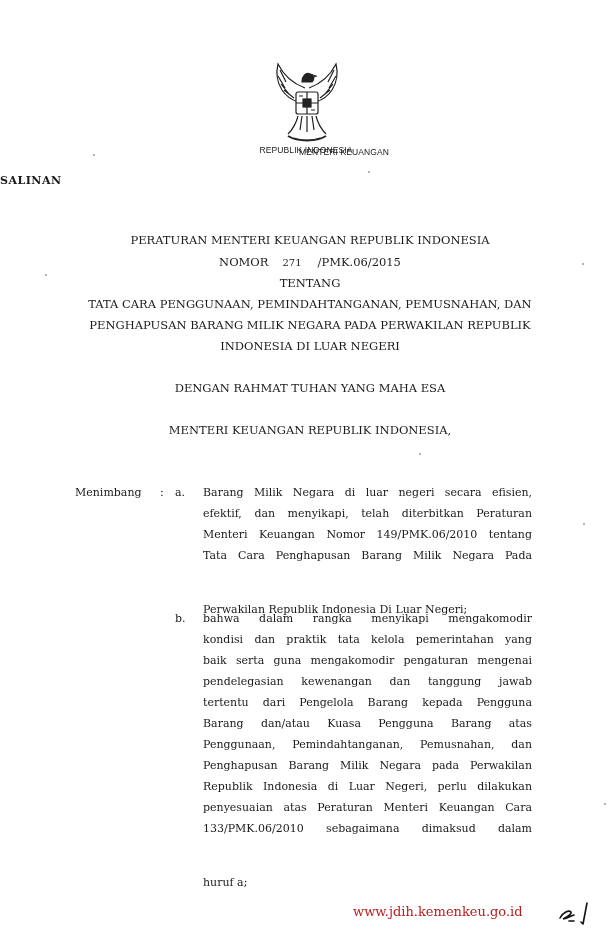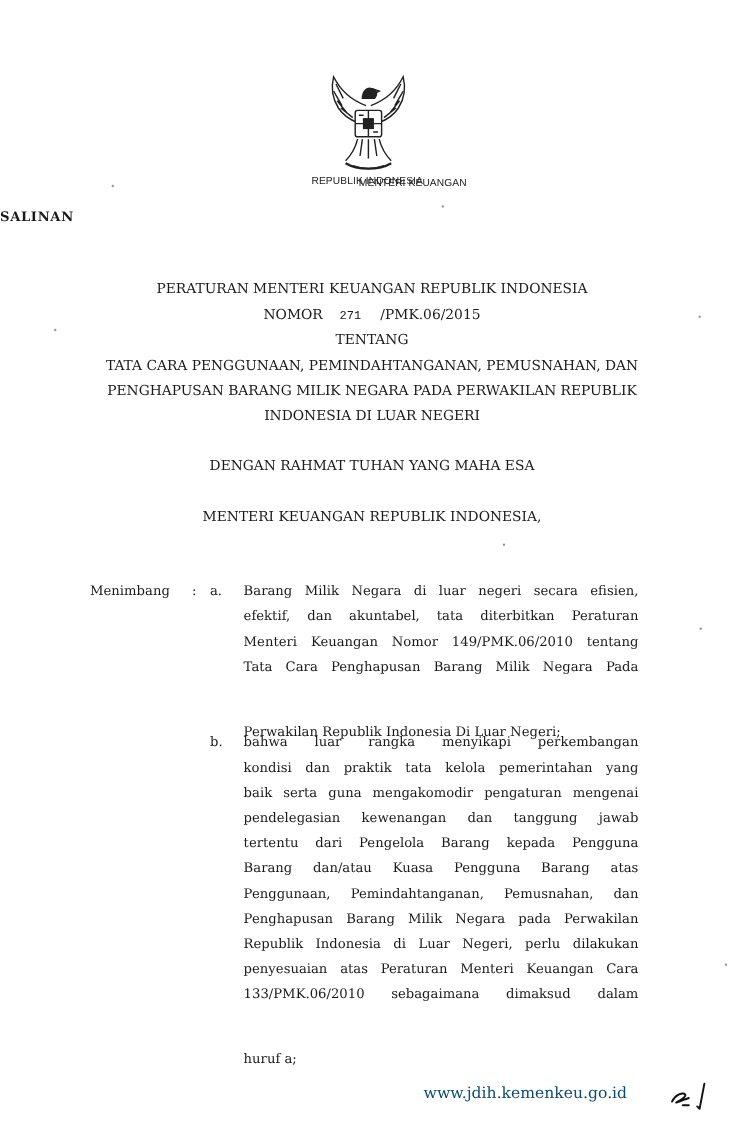--- a/index.html
+++ b/index.html
@@ -7,29 +7,29 @@
          font-family: "DejaVu Serif", "Liberation Serif", serif; color: #1a1a1a; }
   .page { position: absolute; left: 0; top: 0; width: 612px; height: 936px; }
   .emblem { position: absolute; left: 272px; top: 58px; width: 70px; height: 88px; }
   .ministry { position: absolute; left: 0; width: 612px; text-align: center;
               font-family: "Liberation Sans", sans-serif; font-size: 8.5px; line-height: 10px;
               color: #222; letter-spacing: 0.1px; }
   .salinan { position: absolute; left: 0; top: 174px; width: 612px; 
              font-weight: bold; font-size: 11px; letter-spacing: 0.5px; }
   .center-line { position: absolute; left: 0; width: 620px; text-align: center;
                  font-size: 11.5px; line-height: 14px; white-space: nowrap; }
-  .nomor .num { font-size: 10px; margin-left: 14px; margin-right: 16px; font-family: Liberation Mono, monospace; }
+  .nomor .num { font-size: 10px; margin-left: 14px; margin-right: 16px; }
   .row { position: absolute; font-size: 11px; line-height: 21px; }
   .label { left: 75px; top: 482px; }
   .colon { left: 160px; top: 482px; }
   .letter { left: 175px; }
   .para { left: 203px; width: 329px; text-align: justify; text-align-last: auto; }
   .para .ln { display: block; text-align: justify; text-align-last: justify; height: 21px; white-space: nowrap; overflow: visible; }
   .para .ln.last { text-align-last: left; margin-top: 33px; }
-  .footer-link { position: absolute; left: 353px; top: 904px; font-size: 13px; color: #0c4a6e;
+  .footer-link { position: absolute; left: 353px; top: 904px; font-size: 13px; color: #b91c1c;
                  text-decoration: none; font-family: "DejaVu Serif", serif; }
   .paraf { position: absolute; left: 557px; top: 900px; width: 40px; height: 26px; }
   .speck { position: absolute; width: 2px; height: 2px; background: #999; border-radius: 1px; }
 </style>
 </head>
 <body>
 
 <div class="page">
 
   <svg class="emblem" viewBox="0 0 70 88">
@@ -72,29 +72,29 @@
 
   <div class="center-line" style="top:381px;">DENGAN RAHMAT TUHAN YANG MAHA ESA</div>
   <div class="center-line" style="top:423px;">MENTERI KEUANGAN REPUBLIK INDONESIA,</div>
 
   <div class="row label">Menimbang</div>
   <div class="row colon">:</div>
 
   <div class="row letter" style="top:482px;">a.</div>
   <div class="row para" style="top:482px;">
     <span class="ln">Barang Milik Negara di luar negeri secara efisien,</span>
-    <span class="ln">efektif, dan akuntabel, tata diterbitkan Peraturan</span>
+    <span class="ln">efektif, dan menyikapi, telah diterbitkan Peraturan</span>
     <span class="ln">Menteri Keuangan Nomor 149/PMK.06/2010 tentang</span>
     <span class="ln">Tata Cara Penghapusan Barang Milik Negara Pada</span>
     <span class="ln last">Perwakilan Republik Indonesia Di Luar Negeri;</span>
   </div>
 
   <div class="row letter" style="top:608px;">b.</div>
   <div class="row para" style="top:608px;">
-    <span class="ln">bahwa luar rangka menyikapi perkembangan</span>
+    <span class="ln">bahwa dalam rangka menyikapi mengakomodir</span>
     <span class="ln">kondisi dan praktik tata kelola pemerintahan yang</span>
     <span class="ln">baik serta guna mengakomodir pengaturan mengenai</span>
     <span class="ln">pendelegasian kewenangan dan tanggung jawab</span>
     <span class="ln">tertentu dari Pengelola Barang kepada Pengguna</span>
     <span class="ln">Barang dan/atau Kuasa Pengguna Barang atas</span>
     <span class="ln">Penggunaan, Pemindahtanganan, Pemusnahan, dan</span>
     <span class="ln">Penghapusan Barang Milik Negara pada Perwakilan</span>
     <span class="ln">Republik Indonesia di Luar Negeri, perlu dilakukan</span>
     <span class="ln">penyesuaian atas Peraturan Menteri Keuangan Cara</span>
     <span class="ln">133/PMK.06/2010 sebagaimana dimaksud dalam</span>

